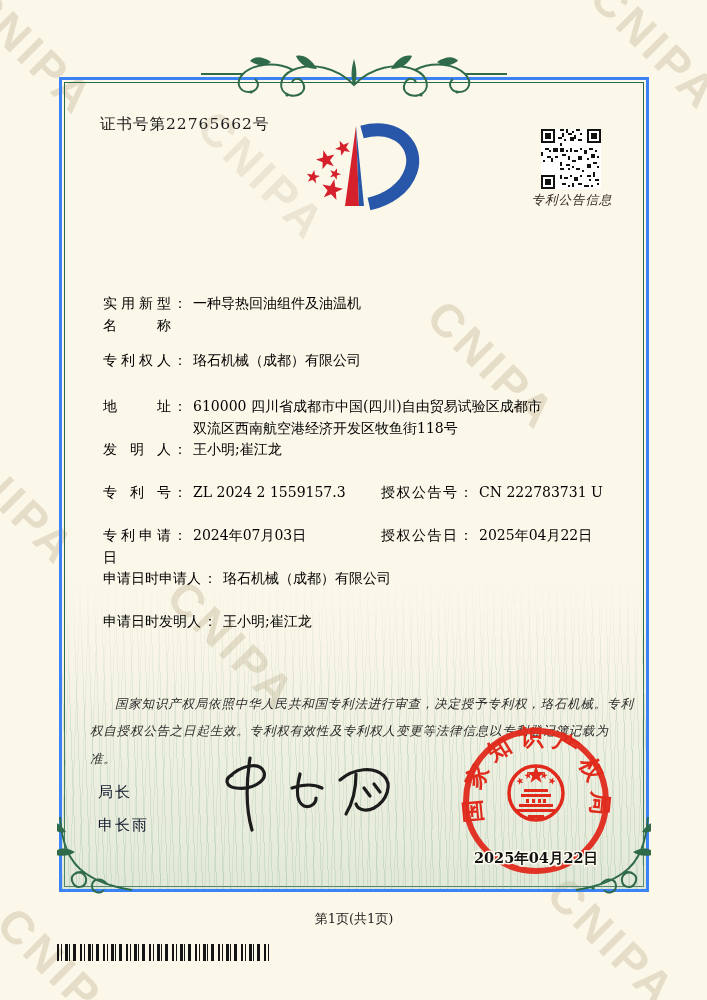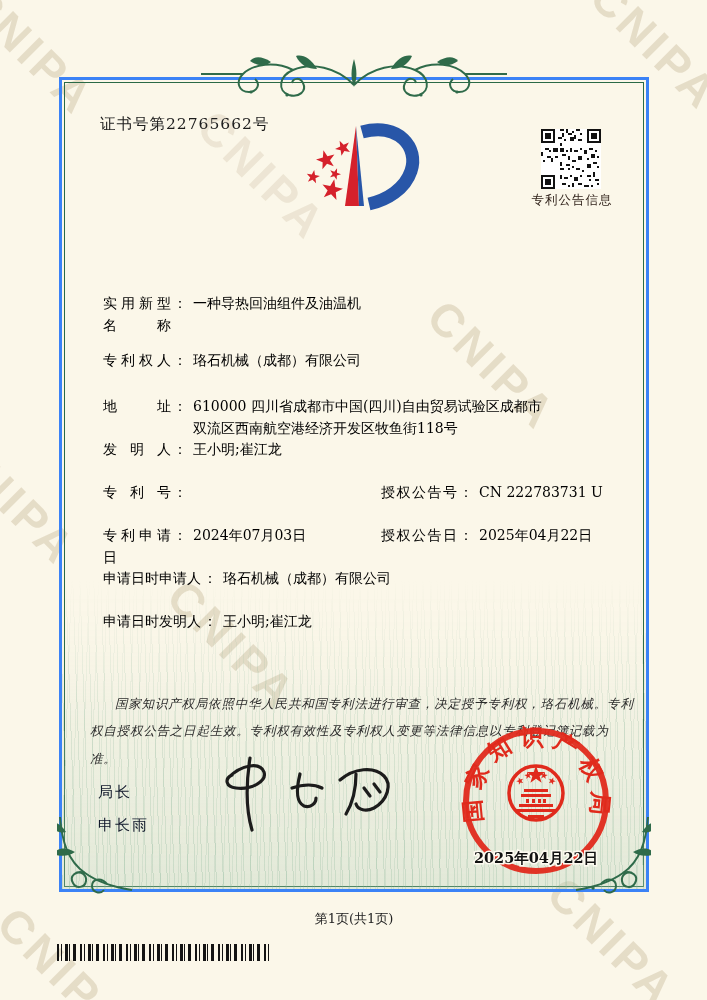--- a/index.html
+++ b/index.html
@@ -22,21 +22,21 @@
              mask-image:linear-gradient(to bottom,transparent 0,rgba(0,0,0,.75) 45%,#000 100%);}
   .ornament-top{position:absolute;left:50%;top:-31px;transform:translateX(-50%);z-index:3;}
   .corner{position:absolute;z-index:3;}
   .corner.br{right:-5px;bottom:-5px;}
   .corner.bl{left:-5px;bottom:-5px;transform:scaleX(-1);}
   
   .cert-no{position:absolute;left:38px;top:34px;font-size:15.5px;color:#1c1c1c;letter-spacing:1px;z-index:4;}
   .logo{position:absolute;left:237px;top:36px;z-index:4;}
   .qr{position:absolute;left:479px;top:49px;z-index:4;background:#fff;}
   .qr-label{position:absolute;left:452px;top:112px;width:116px;text-align:center;
-            font-size:12.5px;color:#32241c;z-index:4;letter-spacing:1px;}
+            font-size:12.5px;font-style:italic;color:#32241c;z-index:4;letter-spacing:1px;}
   .title{position:absolute;left:0;top:128px;width:100%;text-align:center;font-size:36px;
          font-weight:bold;letter-spacing:4px;color:#141414;z-index:4;}
   .row{position:absolute;left:41px;display:flex;align-items:flex-start;font-size:14px;
        color:#000000;z-index:4;line-height:22px;}
   .row.rcol{left:319px;}
   .lbl{display:inline-block;width:68px;text-align:justify;text-align-last:justify;}
   .lbl.wide{width:98px;}
   .lbl.r{width:76px;}
   .colon{width:14px;padding-left:2px;}
   .val{margin-left:6px;white-space:nowrap;}
@@ -224,20 +224,21 @@
       <span class="val wrap">610000 四川省成都市中国(四川)自由贸易试验区成都市双流区西南航空港经济开发区牧鱼街118号</span>
     </div>
     <div class="row" style="top:358px">
       <span class="lbl">发明人</span>
       <span class="colon">：</span>
       <span class="val">王小明;崔江龙</span>
     </div>
     <div class="row" style="top:401px">
       <span class="lbl">专利号</span>
       <span class="colon">：</span>
+      <span class="val">ZL 2024 2 1559157.3</span>
     </div>
     <div class="row rcol" style="top:401px">
       <span class="lbl r">授权公告号</span>
       <span class="colon">：</span>
       <span class="val">CN 222783731 U</span>
     </div>
     <div class="row" style="top:444px">
       <span class="lbl">专利申请日</span>
       <span class="colon">：</span>
       <span class="val">2024年07月03日</span>

